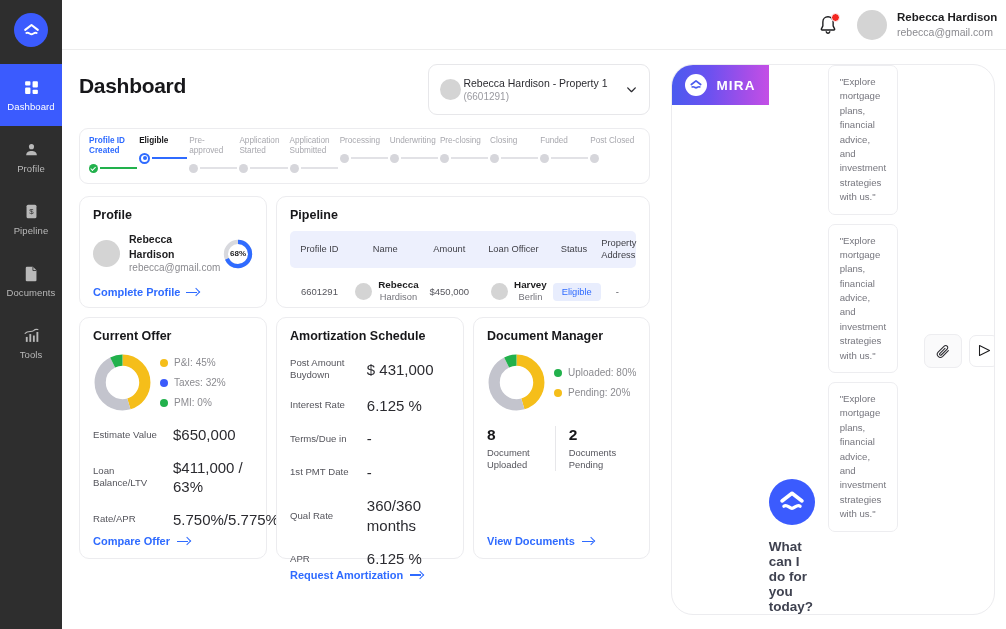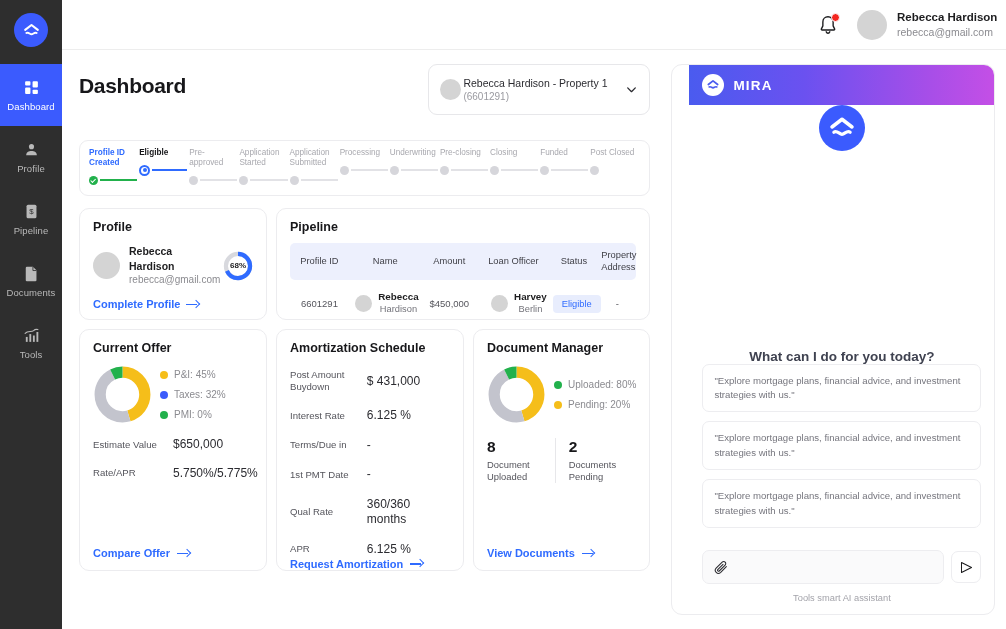--- a/index.html
+++ b/index.html
@@ -61,21 +61,21 @@
     background: #fff; display: flex; align-items: center; gap: 2px;
     padding: 0 11px; cursor: pointer;
   }
   .ps-avatar { width: 21px; height: 21px; border-radius: 50%; background: #d4d4d4; flex: 0 0 21px; }
   .ps-texts { flex: 1; min-width: 0; }
   .ps-title { font-size: 10.5px; color: #2b2b30; line-height: 1.35; white-space: nowrap; }
   .ps-sub { font-size: 10px; color: #9a9aa0; line-height: 1.35; }
 
   
   .stepper-card {
-    margin-top: 25px; height: 56px; border: 1px solid #ececef; border-radius: 9px;
+    margin-top: 13px; height: 56px; border: 1px solid #ececef; border-radius: 9px;
     background: #fff; display: flex; align-items: flex-start; padding: 7px 9px 0 9px;
   }
   .step { flex: 1; min-width: 0; position: relative; }
   .step-label { font-size: 8.2px; line-height: 1.22; color: #a8a8ae; padding-right: 5px; }
   .step.done .step-label { color: #2f6bff; font-weight: 700; }
   .step.current .step-label { color: #17171a; font-weight: 700; }
   .step-track { position: relative; height: 14px; margin-top: 5px; display: flex; align-items: center; }
   .step-dot { width: 9px; height: 9px; border-radius: 50%; background: #d6d6db; flex: 0 0 9px; z-index: 2; }
   .step.done .step-dot { background: #22b14c; display: flex; align-items: center; justify-content: center; }
   .step.current .step-dot {
@@ -139,45 +139,45 @@
   }
 
   
   .donut-row { display: flex; align-items: center; gap: 8px; margin-top: 10px; }
   .legend { display: flex; flex-direction: column; gap: 9px; }
   .legend-item { display: flex; align-items: center; gap: 6px; font-size: 10px; color: #8b8b90; white-space: nowrap; }
   .dot { width: 8px; height: 8px; border-radius: 50%; flex: 0 0 8px; }
 
   .kv { display: flex; align-items: center; margin-top: 13px; }
   .kv-k { flex: 0 0 50%; font-size: 9.6px; color: #55555c; line-height: 1.3; padding-right: 5px; }
-  .kv-v { flex: 1; font-size: 12px; color: #2b2b30; line-height: 1.3; }
+  .kv-v { flex: 1; font-size: 15px; color: #2b2b30; line-height: 1.3; }
   .card-amort .kv { margin-top: 14px; }
   .card-amort .kv-k { flex: 0 0 48%; }
 
   .doc-stats { display: flex; margin-top: 14px; }
   .doc-stat { flex: 1; padding-right: 10px; }
   .doc-stat + .doc-stat { border-left: 1px solid #e7e7ea; padding-left: 13px; }
   .doc-num { font-size: 15.5px; font-weight: 700; color: #17171a; }
   .doc-cap { font-size: 9.4px; color: #55555c; line-height: 1.3; margin-top: 3px; }
 
   
   .chat {
     width: 324px; flex: 0 0 324px; margin: 14px 16px 14px 5px;
-    border: 1px solid #ececef; border-radius: 11px; background: #fff;
-    display: flex; flex-direction: column; overflow: hidden; padding-left: 17px;
+    border: 1px solid #ececef; border-radius: 22px; background: #fff;
+    display: flex; overflow: hidden;
   }
   .chat-head {
     height: 40px; flex: 0 0 40px;
     background: linear-gradient(90deg, #4a5bef 0%, #6b51f0 38%, #a64ee8 78%, #c44fe6 100%);
     display: flex; align-items: center; gap: 9px; padding: 0 13px;
   }
   .chat-logo { width: 22px; height: 22px; border-radius: 50%; background: #fff;
     display: flex; align-items: center; justify-content: center; flex: 0 0 22px; }
   .chat-title { font-size: 13.5px; font-weight: 700; color: #fff; letter-spacing: 1.2px; }
-  .chat-hero { flex: 1; display: flex; flex-direction: column; align-items: center; justify-content: space-between; gap: 14px; }
+  .chat-hero { flex: 1; display: flex; flex-direction: column; align-items: center; justify-content: flex-end; gap: 14px; }
   .hero-logo { width: 46px; height: 46px; border-radius: 50%; background: #3b5bfe;
     display: flex; align-items: center; justify-content: center; }
   .hero-text { font-size: 13.5px; font-weight: 700; color: #3f4250; }
   .sugg-wrap { padding: 0 13px; display: flex; flex-direction: column; gap: 9px; }
   .sugg {
     border: 1px solid #ededf0; border-radius: 7px; padding: 9px 11px;
     font-size: 9.6px; color: #76767e; line-height: 1.5; cursor: pointer;
   }
   .composer { padding: 22px 13px 0; display: flex; align-items: center; gap: 7px; }
   .inputbox {
@@ -455,20 +455,24 @@
                   <span>PMI: 0%</span>
                 </div>
               </div>
             </div>
             <div id="offerRows">
                 <div class="kv">
                   <div class="kv-k">Estimate Value</div>
                   <div class="kv-v">$650,000</div>
                 </div>
                 <div class="kv">
+                  <div class="kv-k">Loan Balance/LTV</div>
+                  <div class="kv-v">$411,000 / 63%</div>
+                </div>
+                <div class="kv">
                   <div class="kv-k">Rate/APR</div>
                   <div class="kv-v">5.750%/5.775%</div>
                 </div>
               </div>
             <div class="link-row">
               <span class="link-txt">Compare Offer</span>
               <span class="arrow-r"></span>
             </div>
           </section>
 

